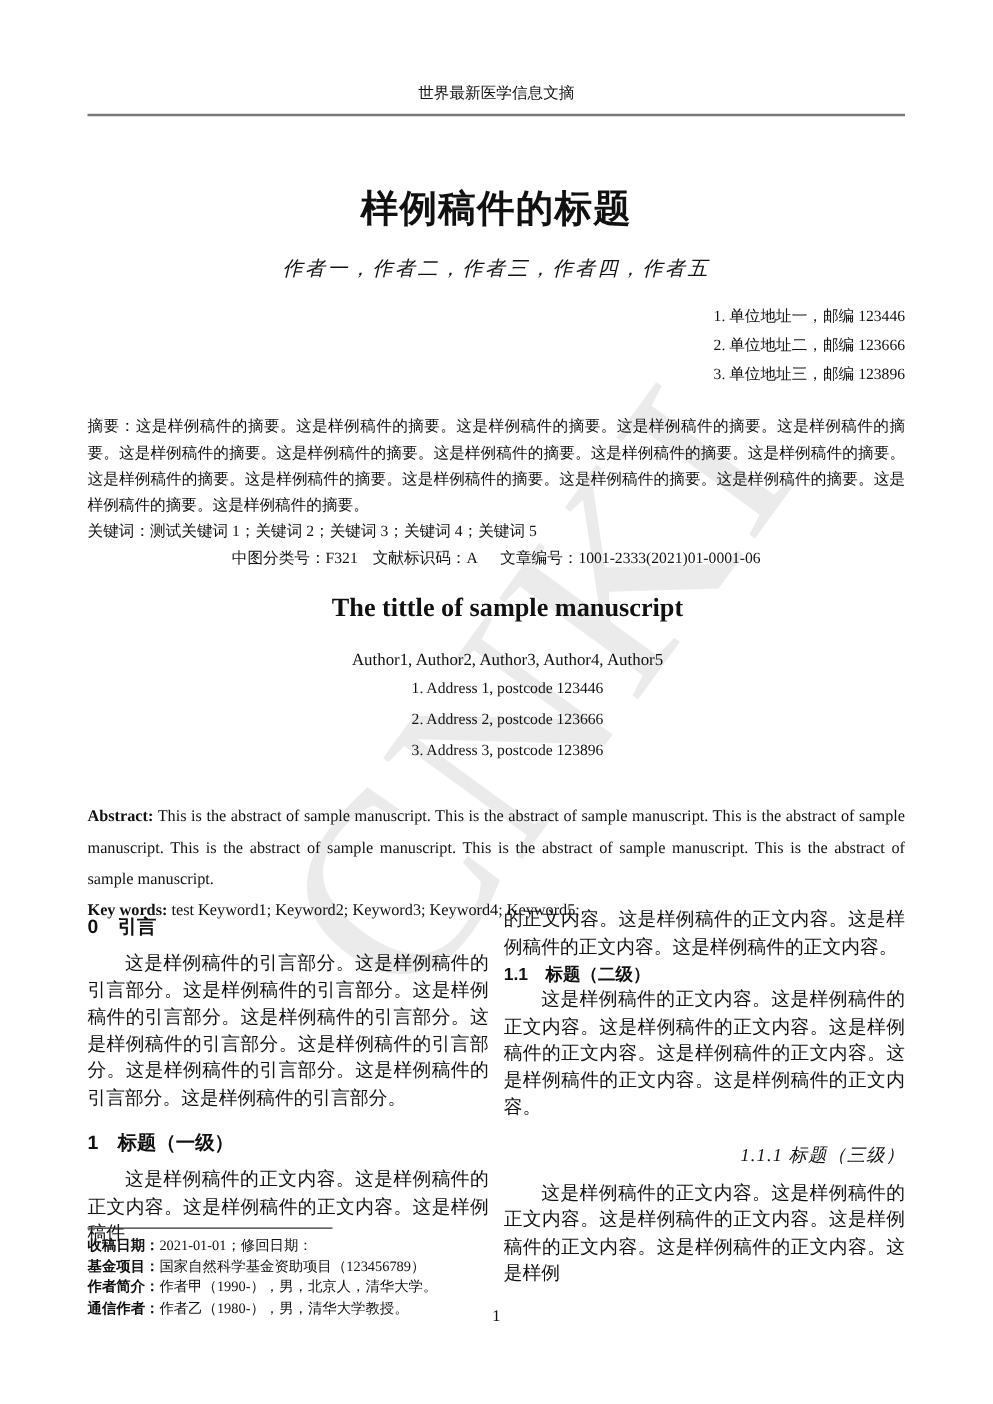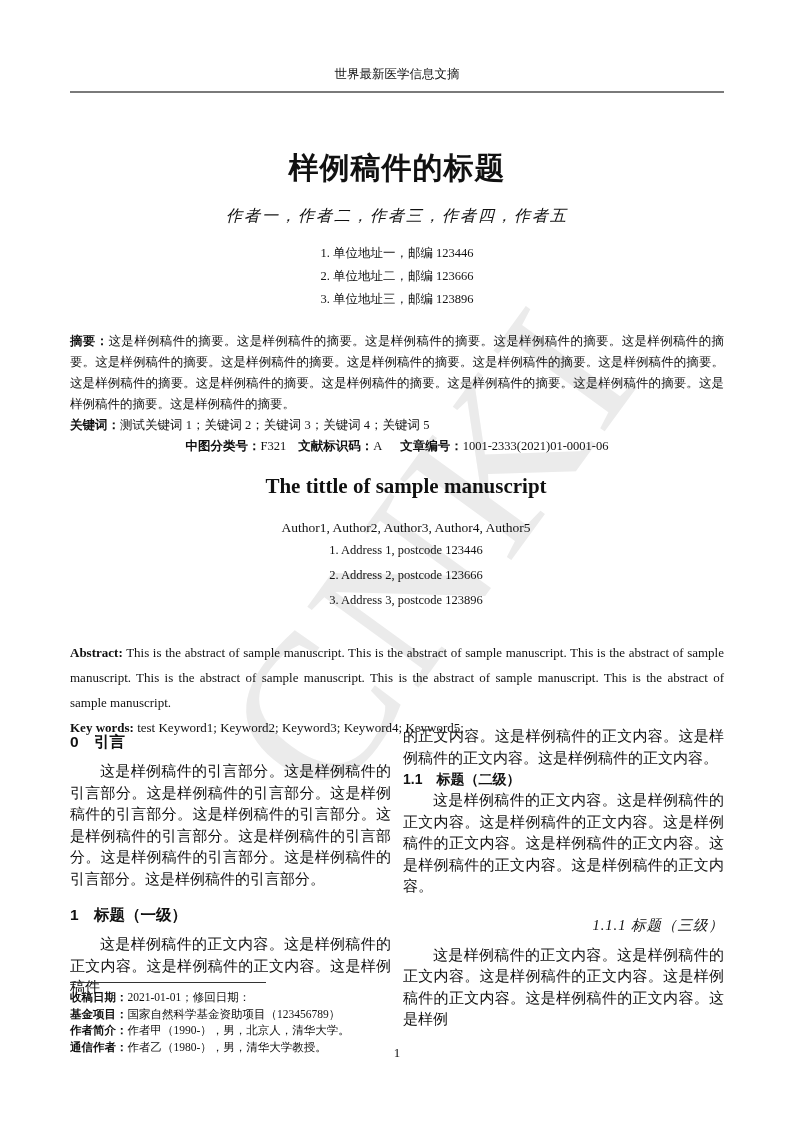--- a/index.html
+++ b/index.html
@@ -18,24 +18,24 @@
   .content { position:absolute; inset:0; z-index:1; }
 
   .jheader {
     position:absolute; top:66px; left:70px; right:70px; text-align:center;
     font-size:12.5px; padding-bottom:8px; border-bottom:2px solid #7a7a7a;
   }
 
   .cn-head { position:absolute; top:148px; left:70px; right:70px; text-align:center; }
   .cn-title { font-family:"Liberation Sans","DejaVu Sans",sans-serif; font-weight:700; font-size:30px; line-height:40px; letter-spacing:1px; }
   .cn-authors { margin-top:17px; font-style:italic; font-size:16px; line-height:22px; letter-spacing:2px; }
-  .cn-affils { margin-top:15px; font-size:12.5px; line-height:23px; }
+  .cn-affils { margin-top:15px; font-size:12.5px; line-height:23px;text-align:right; }
 
   .cn-abs { position:absolute; top:331px; left:70px; right:70px; font-size:12.5px; line-height:21px; text-align:justify; }
-  .lbl-cn { font-family:"Liberation Sans","DejaVu Sans",sans-serif; font-weight:700; }
+  .lbl-cn { font-family:"Liberation Sans","DejaVu Sans",sans-serif; font-weight:400; }
   .meta { text-align:center; }
   .gap1 { margin-left:12px; }
   .gap2 { margin-left:18px; }
 
   .en-head { position:absolute; top:471px; left:88px; right:70px; text-align:center; }
   .en-title { font-weight:700; font-size:21px; line-height:30px; }
   .en-authors { margin-top:17px; font-size:13.5px; line-height:20px; }
   .en-affils { font-size:12.5px; line-height:25px; }
 
   .en-abs { position:absolute; top:640px; left:70px; right:70px; font-size:13px; line-height:25px; text-align:justify; }

